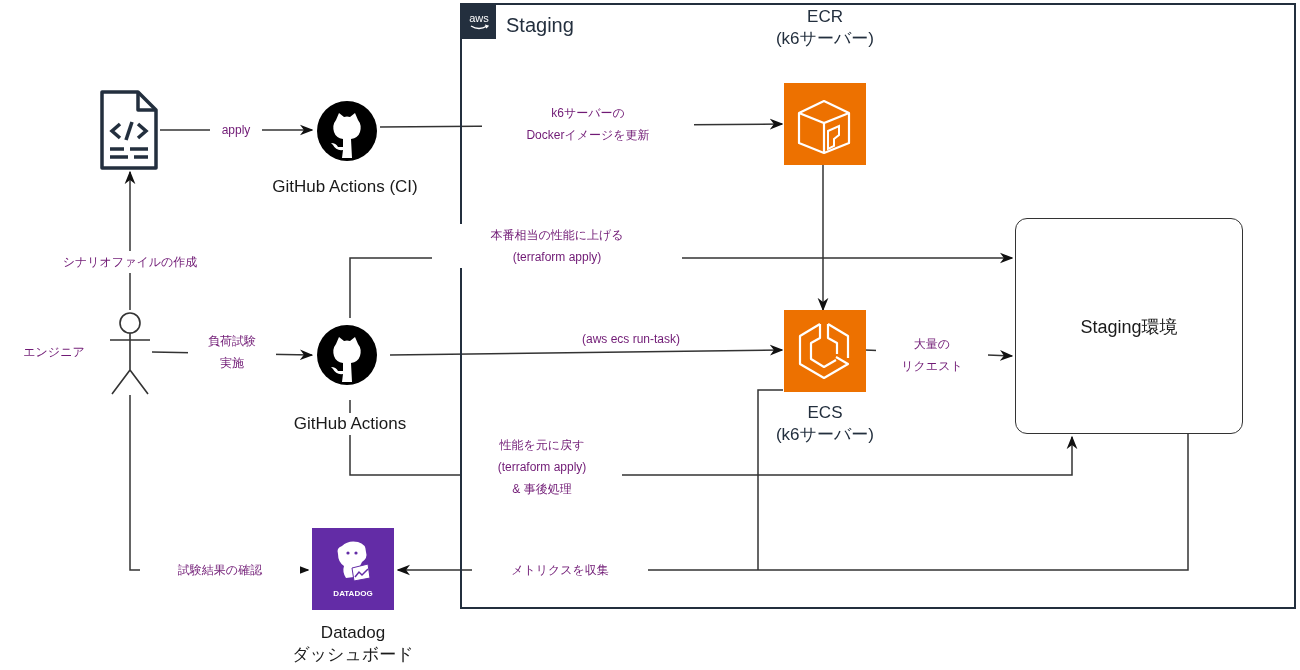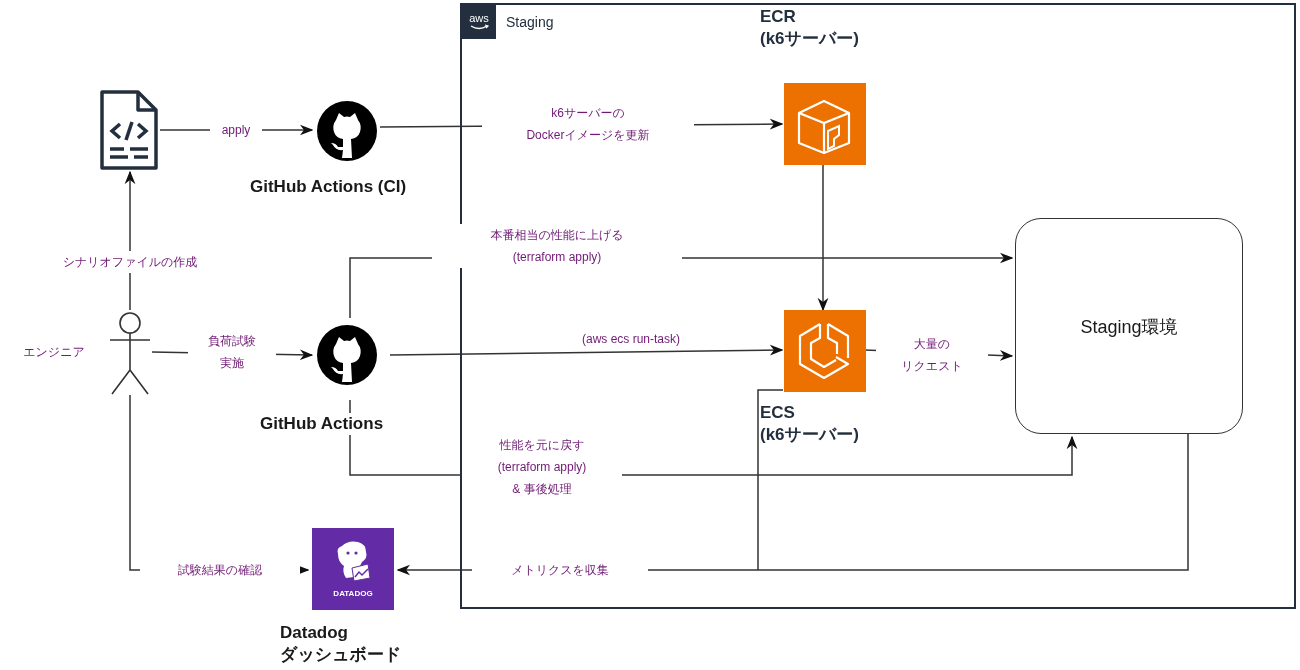--- a/index.html
+++ b/index.html
@@ -2,28 +2,28 @@
 <html><head>
 <meta charset="utf-8">
 <style>
   html, body { margin: 0; padding: 0; background: #ffffff; }
   body { width: 1300px; height: 670px; position: relative; overflow: hidden;
          font-family: "Liberation Sans", "DejaVu Sans", sans-serif; color: #1a1a1a; }
   #canvas { position: absolute; left: 0; top: 0; width: 1300px; height: 670px; }
   .lbl { position: absolute; font-size: 12px; line-height: 22px; text-align: center; white-space: nowrap;
          background: #ffffff; color: #701a75; }
   .lbl.nobg { background: transparent; }
-  .cap { position: absolute; font-size: 17px; line-height: 22px; white-space: nowrap; color: #232f3e; font-weight: bold; }
+  .cap { position: absolute; font-size: 17px; line-height: 22px; text-align: center; white-space: nowrap; color: #232f3e; }
   .node { position: absolute; }
   .group { position: absolute; left: 460px; top: 3px; width: 836px; height: 606px; border: 2px solid #232f3e;
            box-sizing: border-box; }
   .group-badge { position: absolute; left: 0; top: 0; width: 34px; height: 34px; background: #232f3e; }
-  .group-title { position: absolute; left: 44px; top: 9px; font-size: 14px; color: #232f3e; }
+  .group-title { position: absolute; left: 44px; top: 9px; font-size: 20px; color: #232f3e; }
   .env-box { position: absolute; left: 1015px; top: 218px; width: 228px; height: 216px; border: 1.5px solid #333;
-             border-radius: 26px; box-sizing: border-box; background: #fff; }
+             border-radius: 12px; box-sizing: border-box; background: #fff; }
   .env-label { position: absolute; left: 0; right: 0; top: 96px; text-align: center; font-size: 18px; }
   .block { display: block; }
 </style>
 </head>
 <body>
 
 <svg id="canvas" width="1300" height="670" viewBox="0 0 1300 670">
   <defs>
     <marker id="arr" viewBox="0 0 10 10" refX="9" refY="5" markerWidth="9" markerHeight="9" orient="auto-start-reverse">
       <path d="M0,1 L10,5 L0,9 L3,5 Z" fill="#111"></path>

